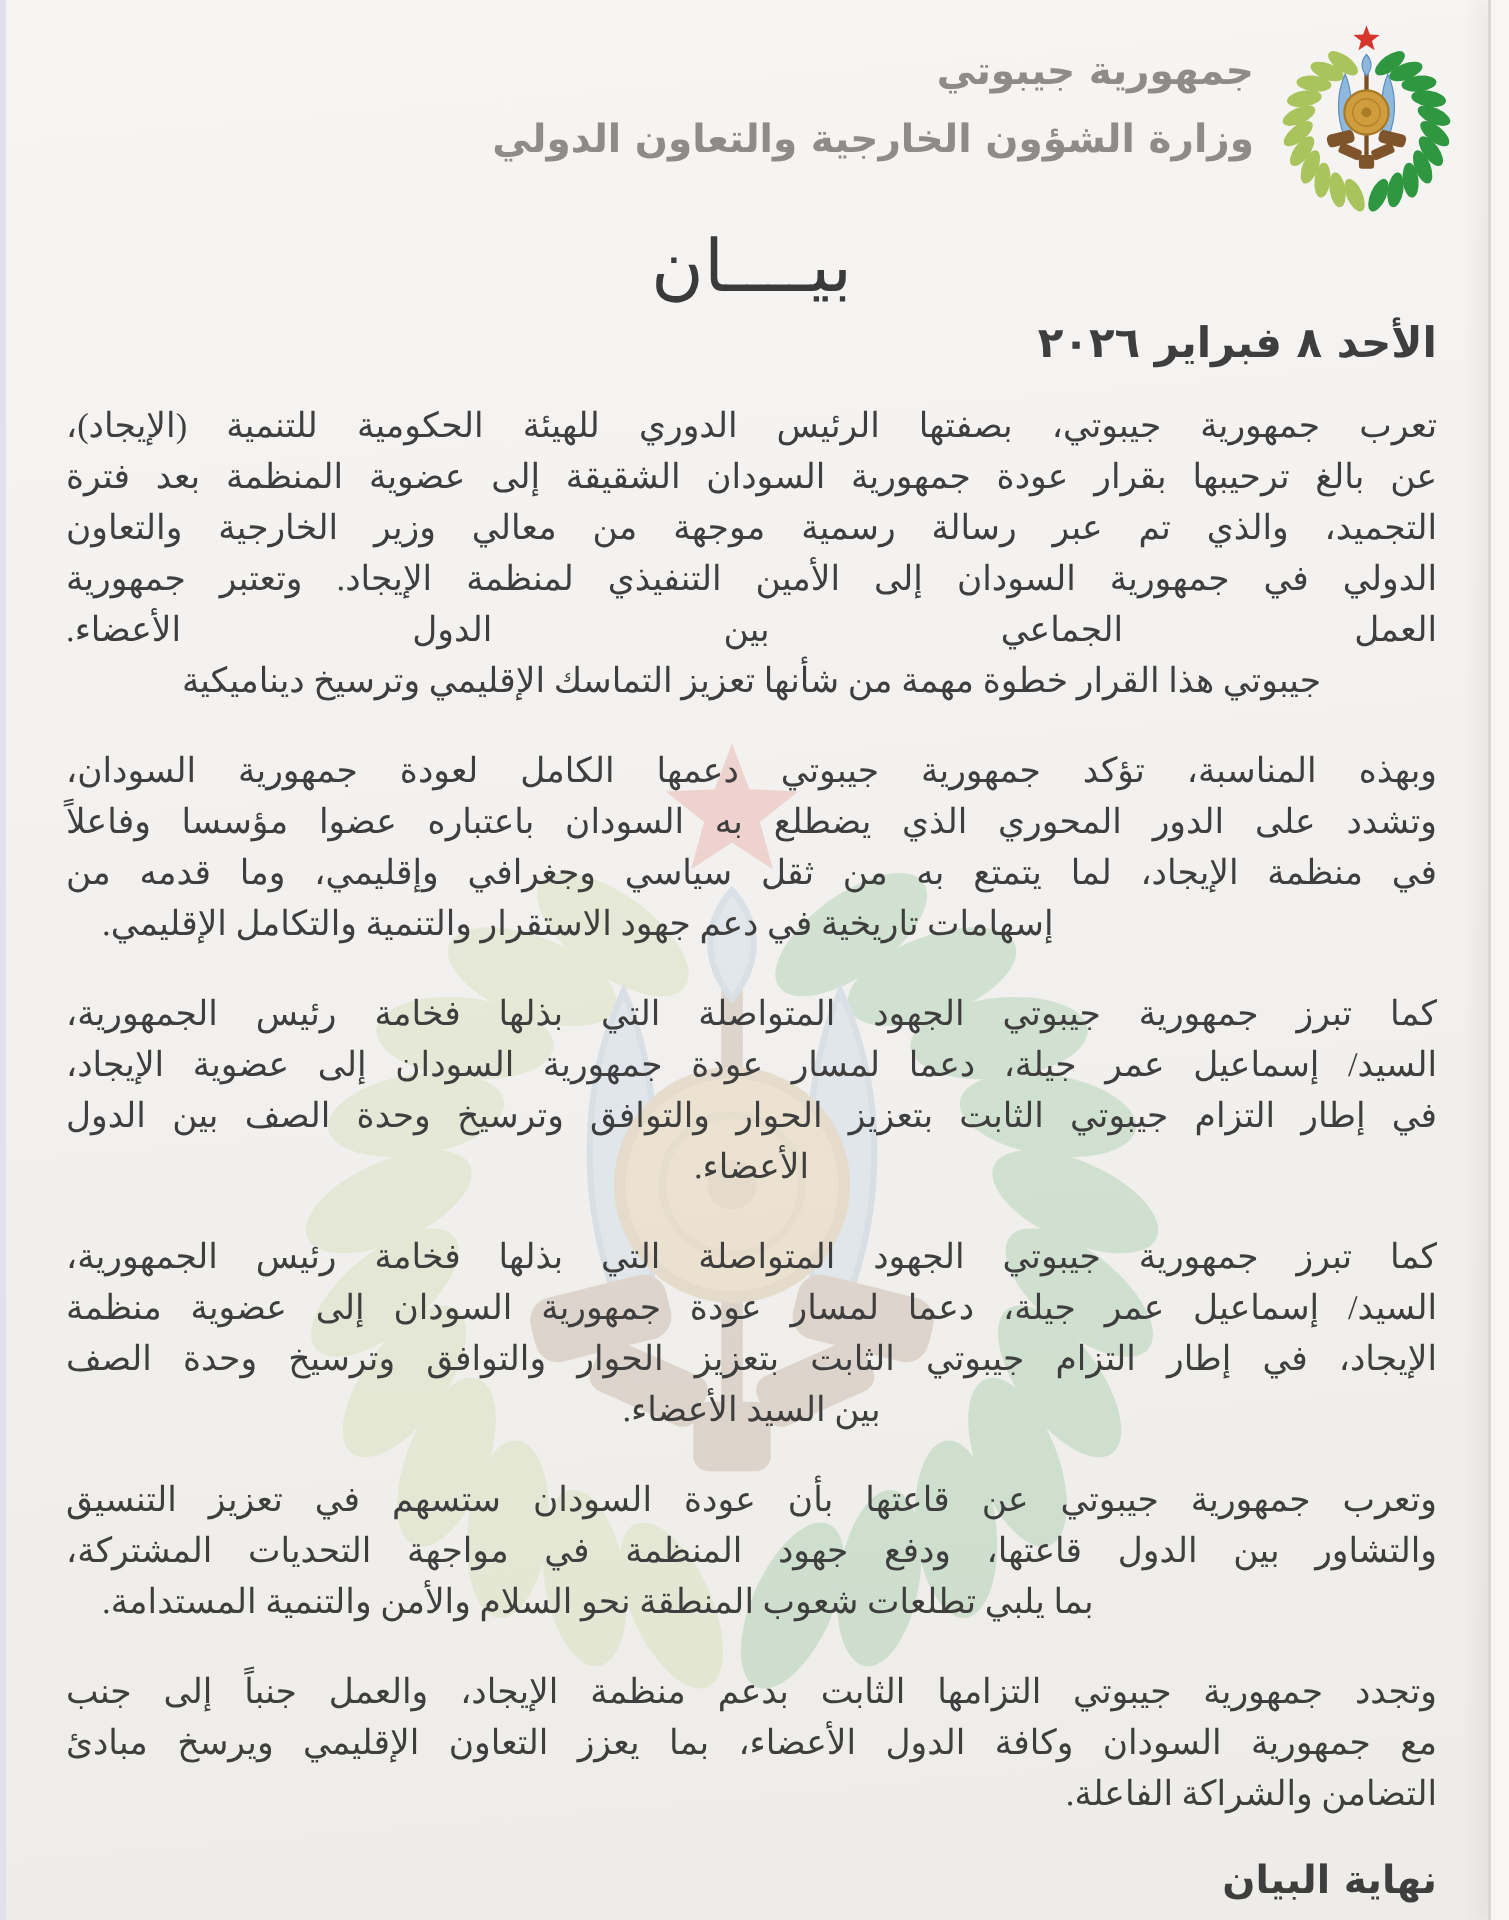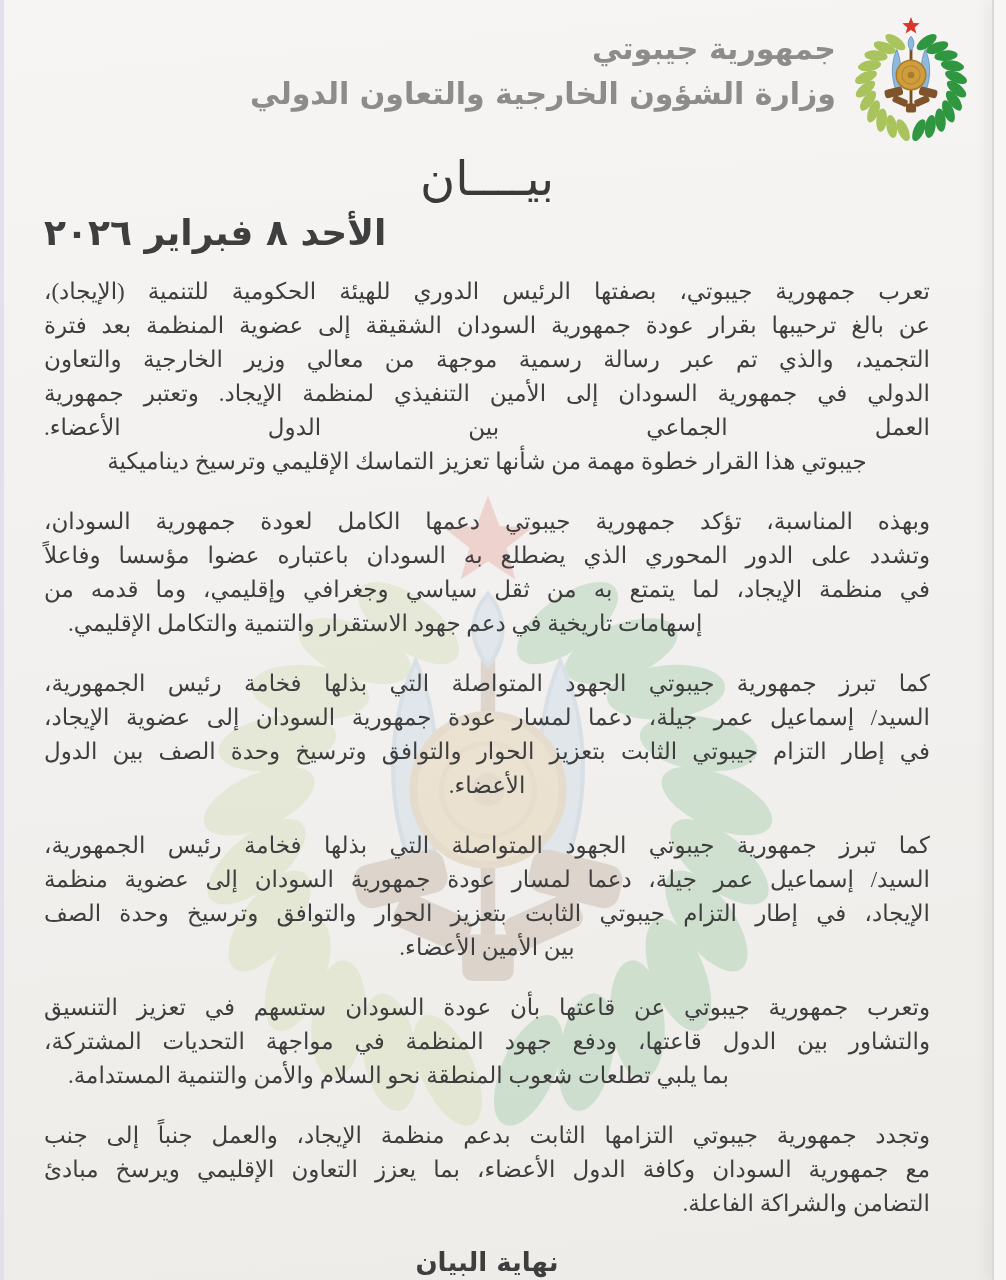--- a/index.html
+++ b/index.html
@@ -11,31 +11,31 @@
     font-family:"DejaVu Sans",sans-serif;
     color:#3e3e3e;
     direction:rtl;
   }
   .edge-left  { position:absolute; left:0; top:0; bottom:0; width:4px; background:#e3e0ed; }
   .edge-right { position:absolute; right:0; top:0; bottom:0; width:12px; background:#f7f6f4;
                 border-left:2px solid #dad9d6; box-shadow:-8px 0 10px rgba(60,60,60,.05); }
   .watermark  { position:absolute; left:178px; top:480px; width:620px; height:661px; opacity:.16; pointer-events:none; }
   .header { position:relative; display:flex; align-items:flex-start; gap:14px; padding:14px 34px 0 0; }
   .header-titles { padding-top:12px; text-align:right; color:#8d8c8a; font-weight:bold;
-                   font-size:30px; line-height:45px; }
-  .main  { position:relative; padding:0 76px 0 44px; }
+                   font-size:26px; line-height:45px; }
+  .main  { position:relative; padding:0 48px 0 44px; }
   .title { text-align:center; font-size:48px; line-height:60px; margin-top:4px; color:#3a3a3a; }
-  .date  { text-align:left; font-size:36px; font-weight:600; margin-top:4px; }
+  .date  { text-align:right; font-size:28px; font-weight:600; margin-top:4px; }
   .paras { margin-top:22px; }
   .para  { margin-bottom:26px; font-size:23px; line-height:34px;font-family:Liberation Serif, serif; }
   .line  { text-align:justify; text-align-last:justify; }
   .para.lc .line:last-child { text-align-last:center; }
   .para.ll .line:last-child { text-align-last:left;margin-left:24px; }
   .para.lr .line:last-child { text-align-last:right; }
-  .closing { text-align:center; font-weight:bold; font-size:26px; margin-top:24px; }
+  .closing { text-align:right; font-weight:bold; font-size:26px; margin-top:24px; }
 </style>
 </head>
 <body>
 
 <div class="page">
   <div class="edge-left"></div>
   <div class="edge-right"></div>
 
   <div class="header">
     <svg width="122" height="130" viewBox="0 0 120 128">
@@ -120,21 +120,21 @@
       <div class="para lc">
           <div class="line">كما تبرز جمهورية جيبوتي الجهود المتواصلة التي بذلها فخامة رئيس الجمهورية،</div>
           <div class="line">السيد/ إسماعيل عمر جيلة، دعما لمسار عودة جمهورية السودان إلى عضوية الإيجاد،</div>
           <div class="line">في إطار التزام جيبوتي الثابت بتعزيز الحوار والتوافق وترسيخ وحدة الصف بين الدول</div>
           <div class="line">الأعضاء.</div>
         </div>
       <div class="para lc">
           <div class="line">كما تبرز جمهورية جيبوتي الجهود المتواصلة التي بذلها فخامة رئيس الجمهورية،</div>
           <div class="line">السيد/ إسماعيل عمر جيلة، دعما لمسار عودة جمهورية السودان إلى عضوية منظمة</div>
           <div class="line">الإيجاد، في إطار التزام جيبوتي الثابت بتعزيز الحوار والتوافق وترسيخ وحدة الصف</div>
-          <div class="line">بين الأمين الأعضاء.</div>
+          <div class="line">بين السيد الأعضاء.</div>
         </div>
       <div class="para ll">
           <div class="line">وتعرب جمهورية جيبوتي عن قاعتها بأن عودة السودان ستسهم في تعزيز التنسيق</div>
           <div class="line">والتشاور بين الدول قاعتها، ودفع جهود المنظمة في مواجهة التحديات المشتركة،</div>
           <div class="line">بما يلبي تطلعات شعوب المنطقة نحو السلام والأمن والتنمية المستدامة.</div>
         </div>
       <div class="para lr">
           <div class="line">وتجدد جمهورية جيبوتي التزامها الثابت بدعم منظمة الإيجاد، والعمل جنباً إلى جنب</div>
           <div class="line">مع جمهورية السودان وكافة الدول الأعضاء، بما يعزز التعاون الإقليمي ويرسخ مبادئ</div>
           <div class="line">التضامن والشراكة الفاعلة.</div>

